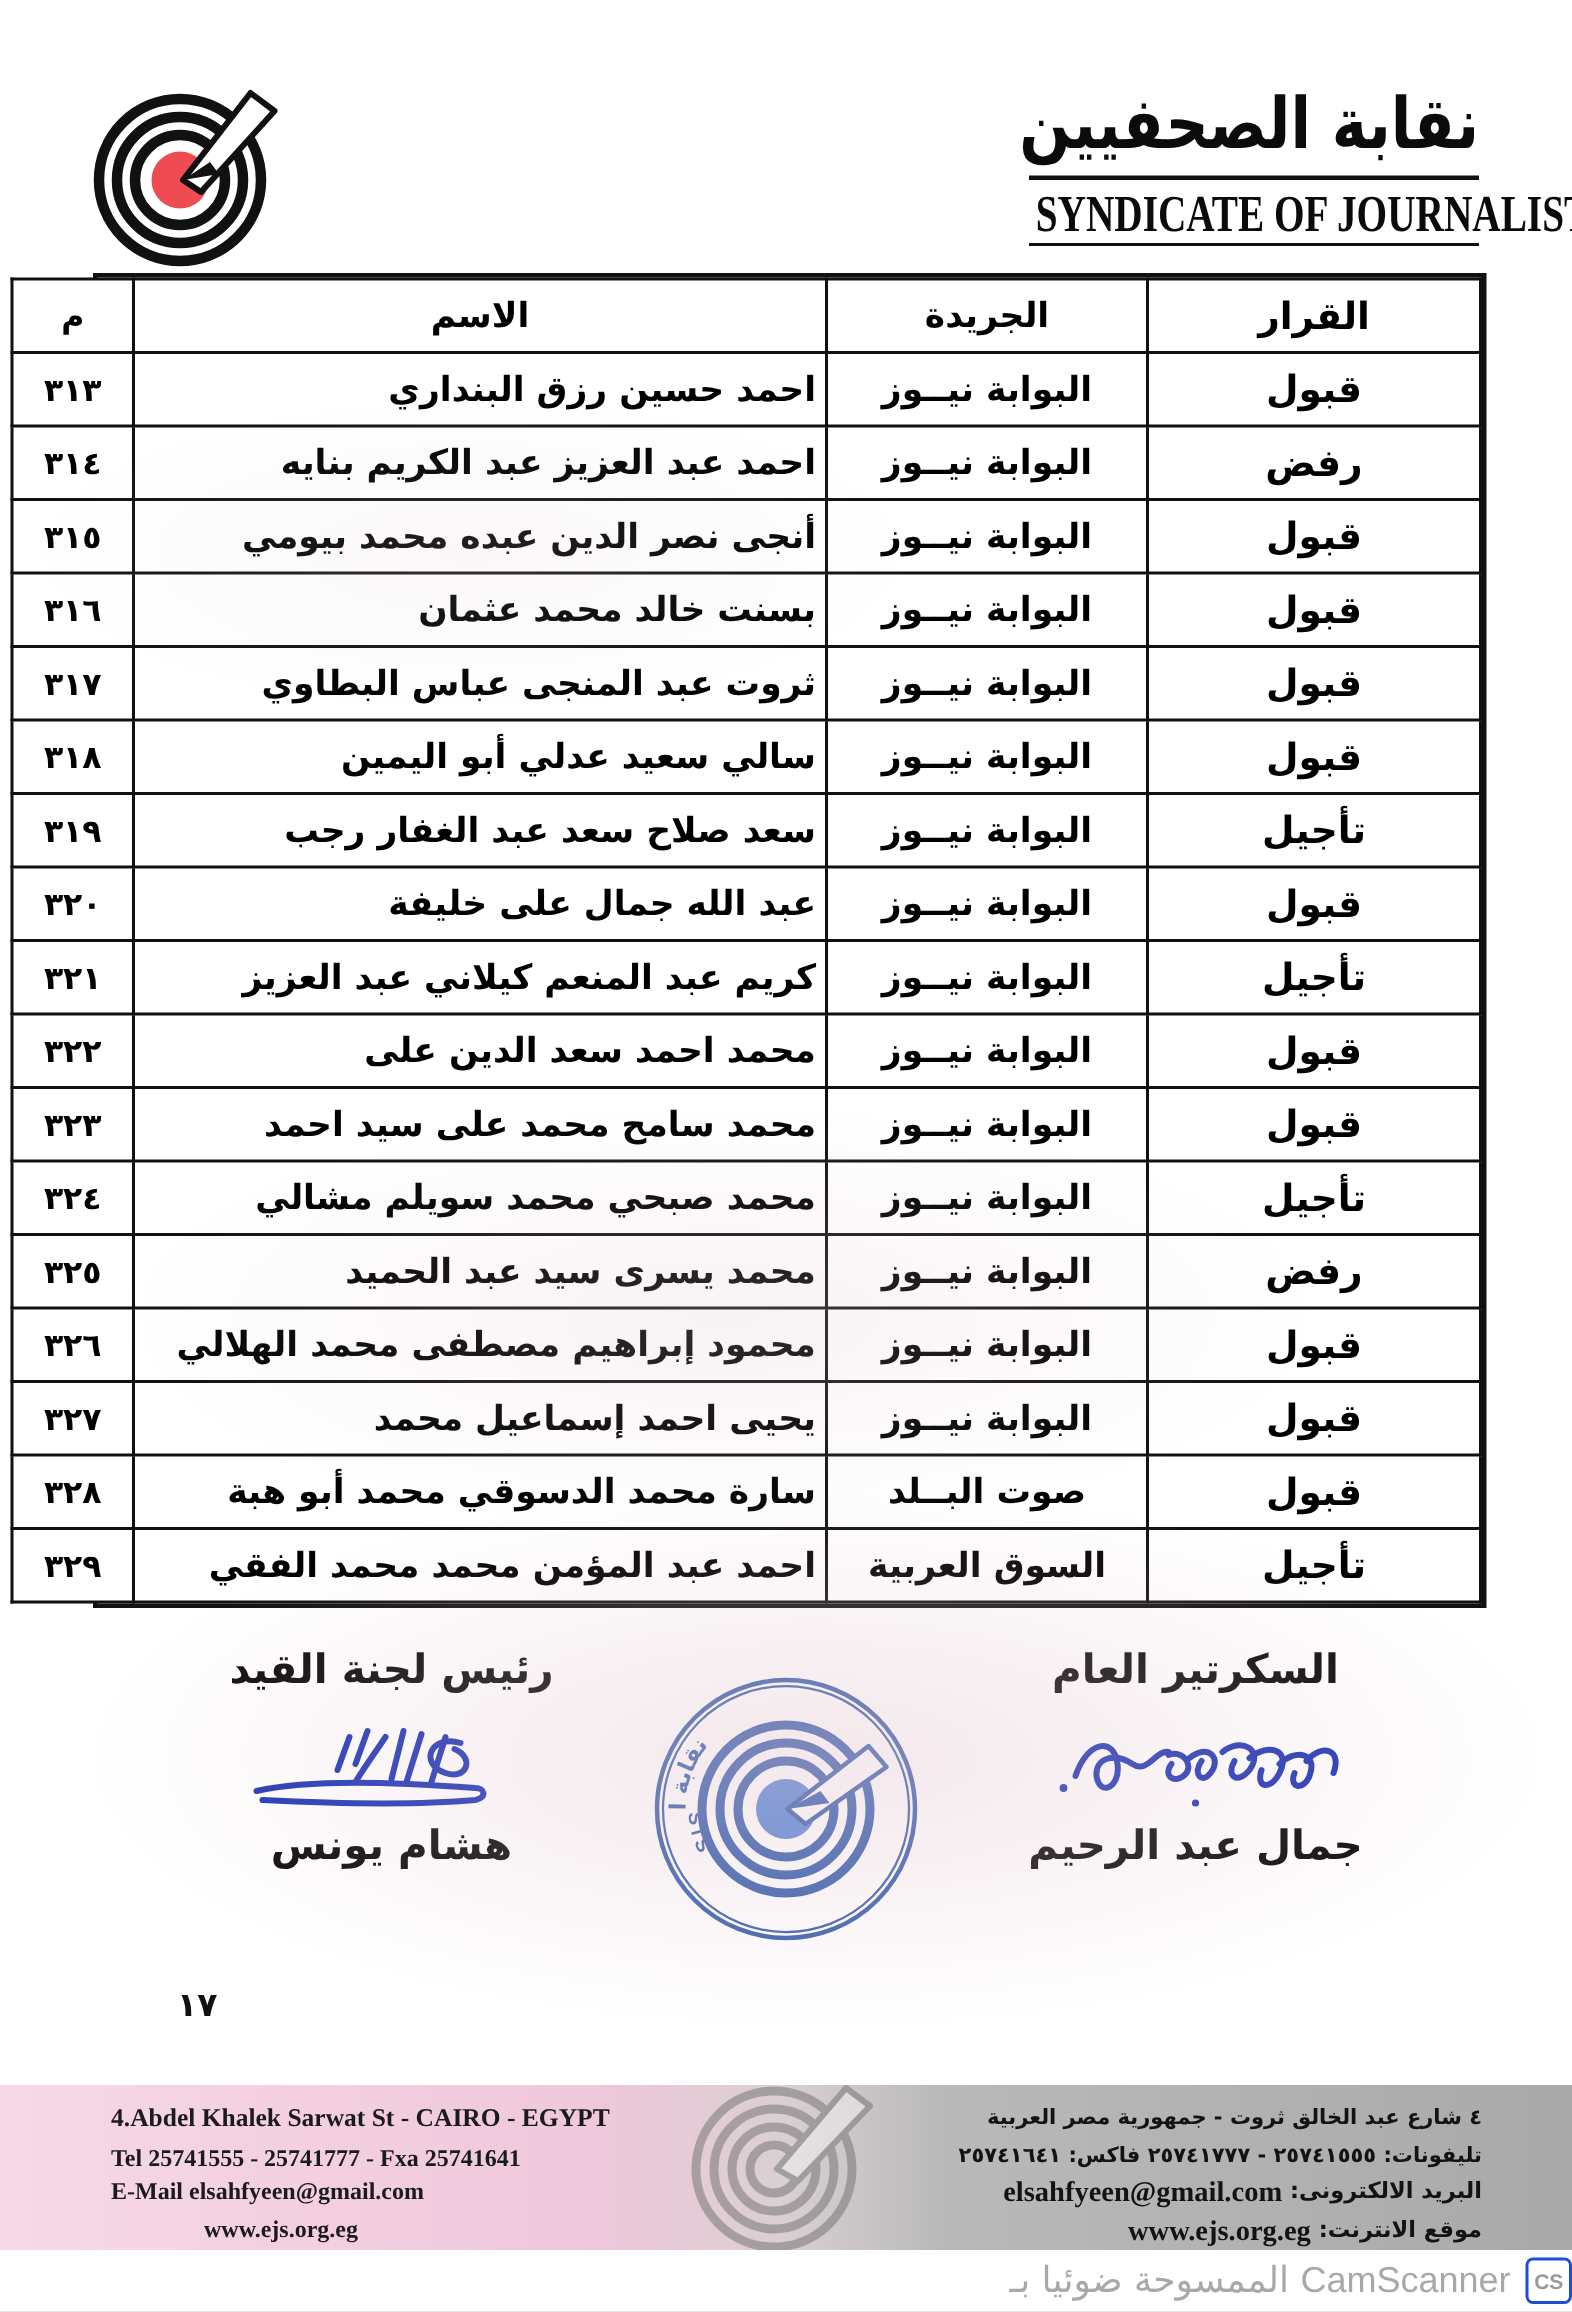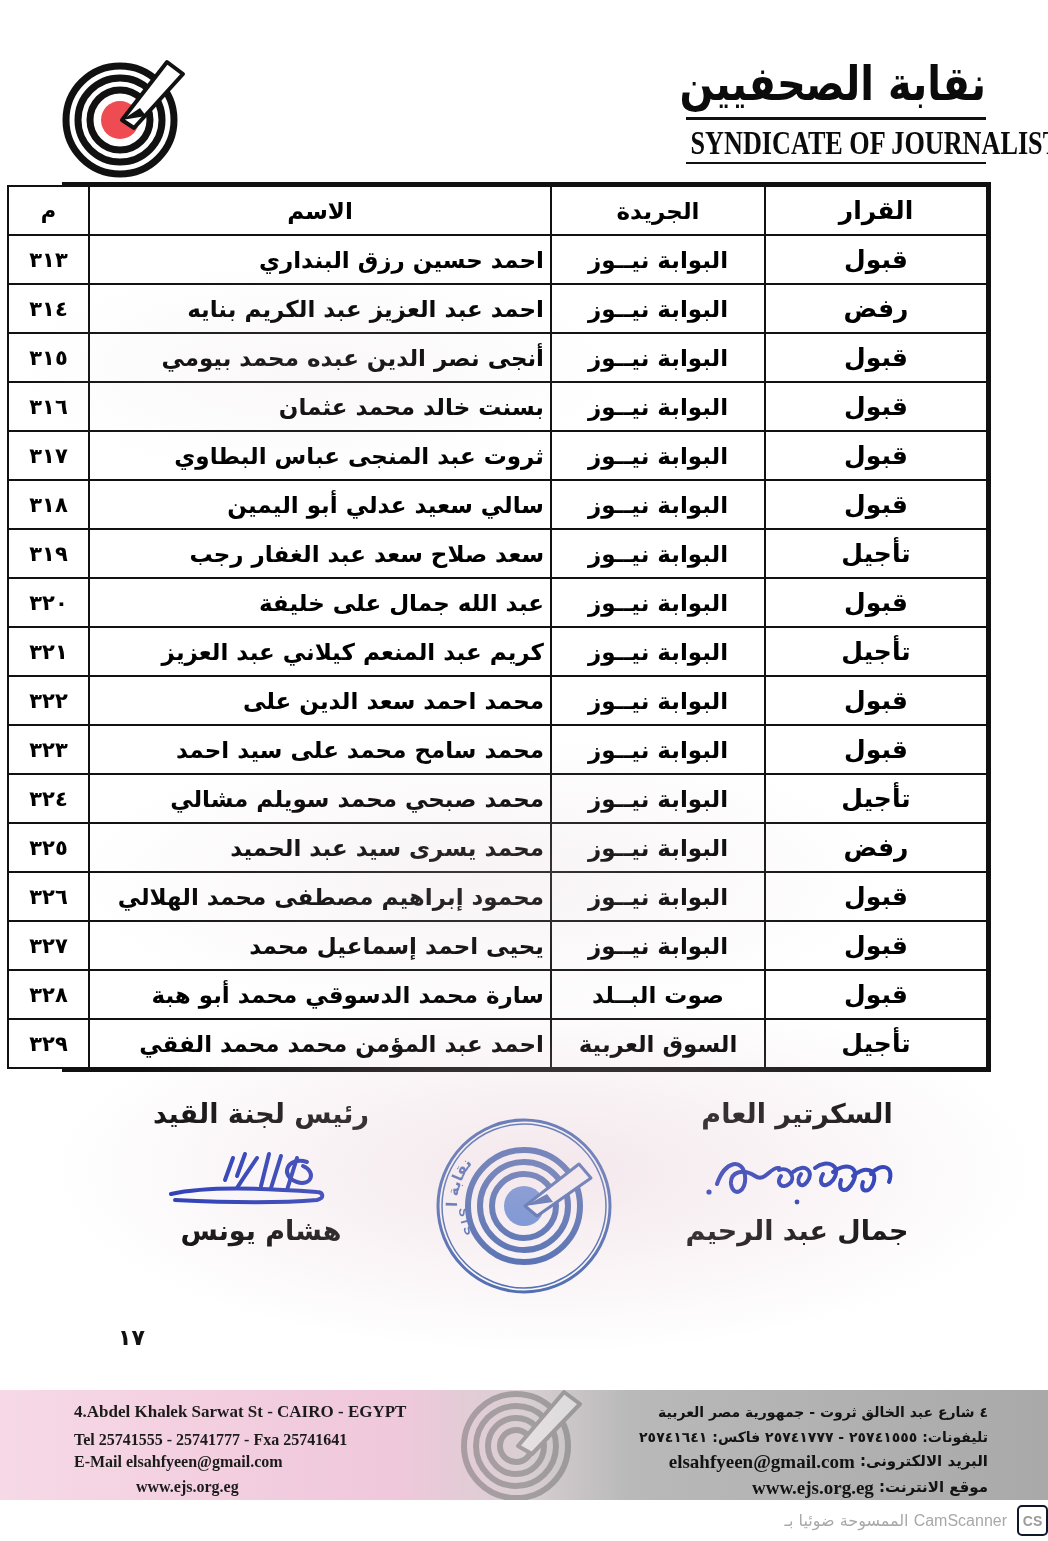--- a/index.html
+++ b/index.html
@@ -239,34 +239,34 @@
     background: #ffffff;
     display: flex;
     align-items: center;
     padding-left: 14px;
     gap: 10px;
     z-index: 4;
   }
   .cs-badge {
     width: 27px;
     height: 27px;
-    border: 2px solid #0f172a;
+    border: 2px solid #1d4ed8;
     border-radius: 5px;
     display: flex;
     align-items: center;
     justify-content: center;
     font-family: "Liberation Sans", sans-serif;
     font-size: 14px;
     font-weight: bold;
     color: #9a9a9a;
     direction: ltr;
   }
   .cs-text {
     font-family: "DejaVu Sans", sans-serif;
-    font-size: 16px;
+    font-size: 24px;
     color: #a8a8a8;
     direction: rtl;
   }
   .cs-text .brand { font-family: "Liberation Sans", sans-serif; }
 </style>
 </head>
 <body>
 
 <div class="page">
 

